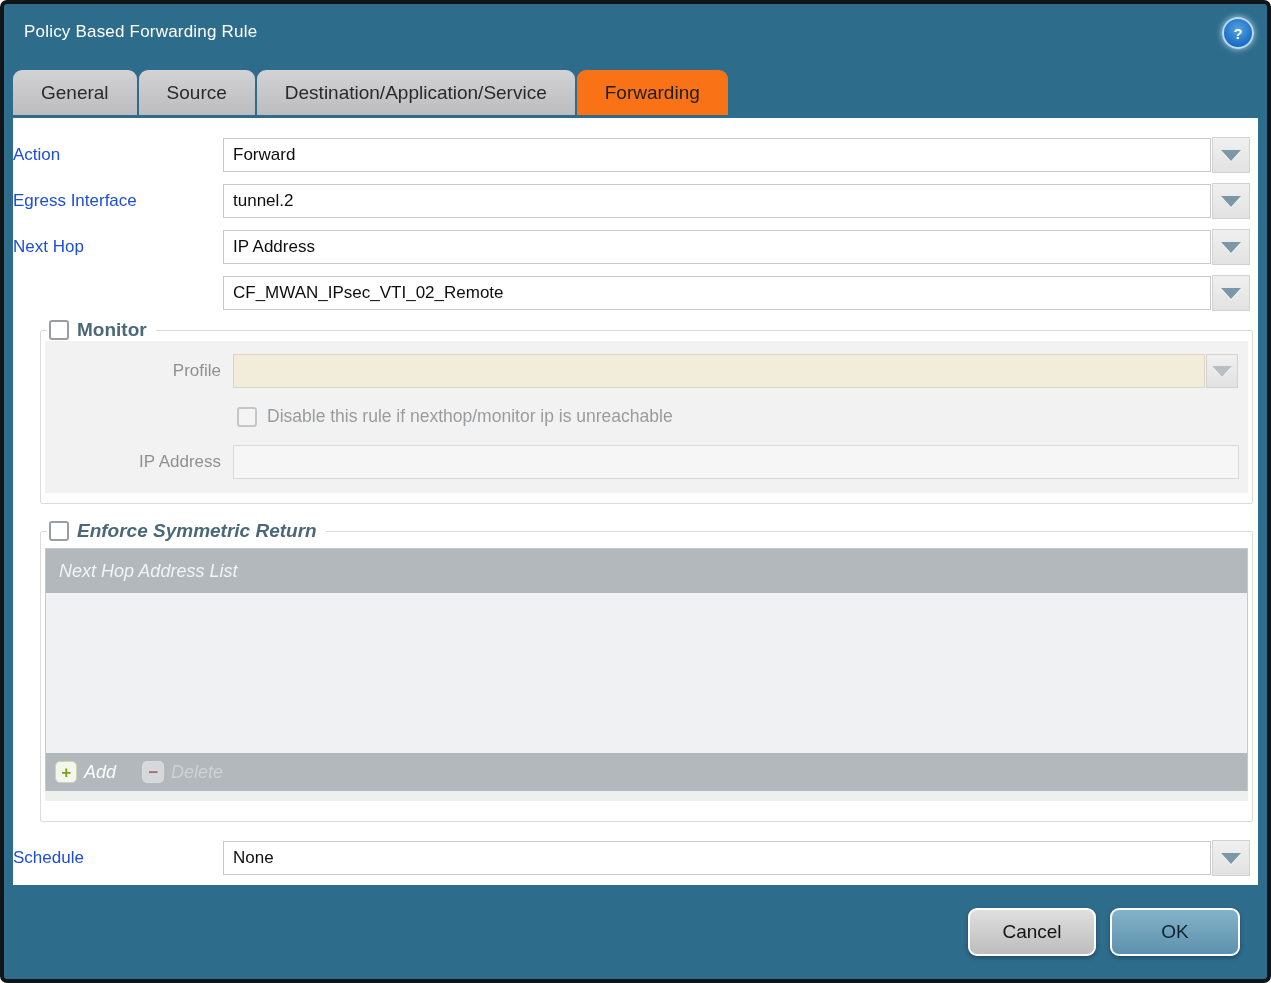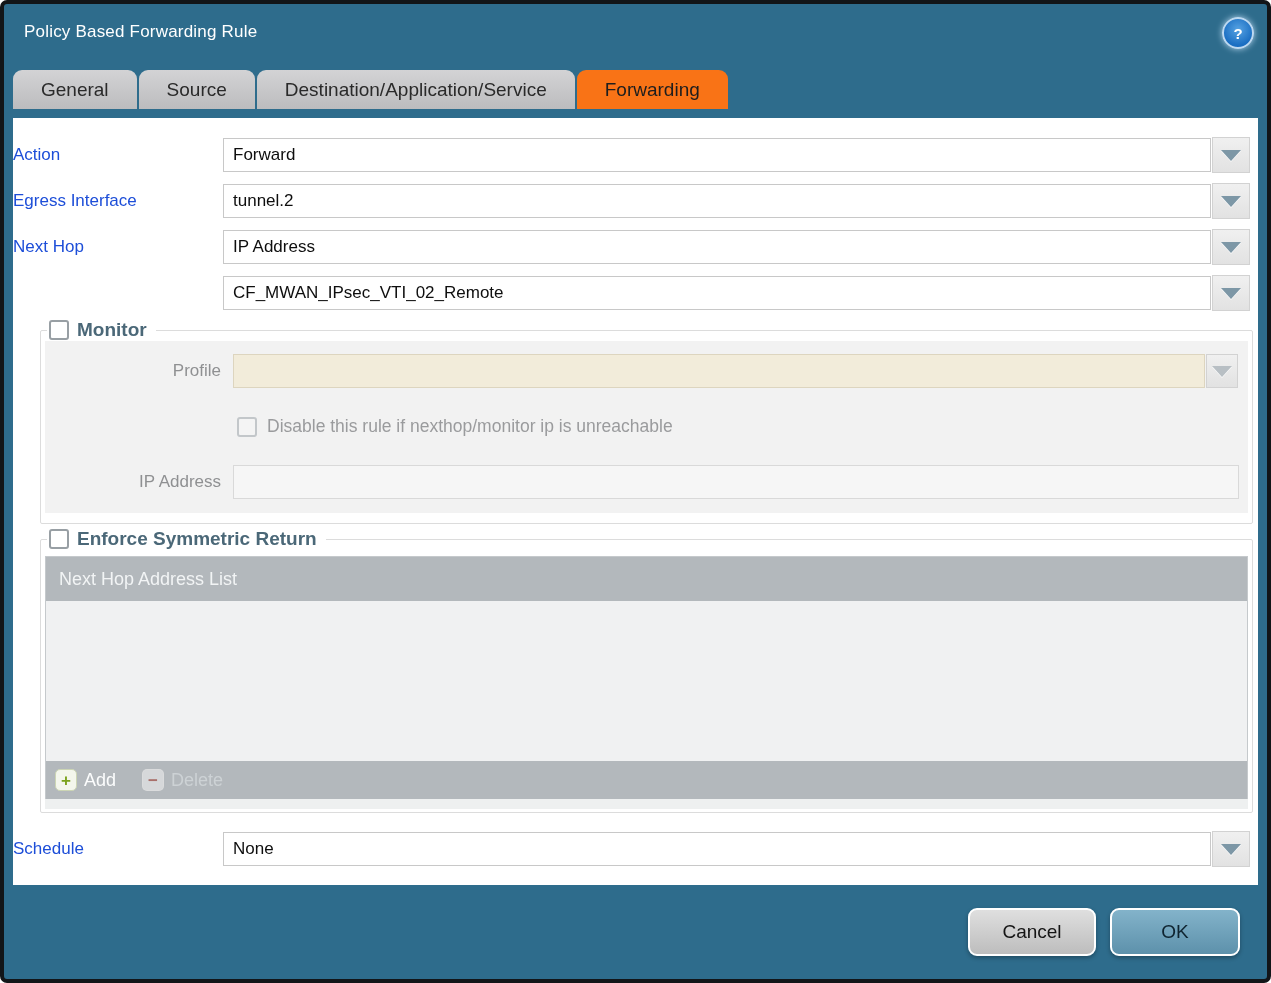--- a/index.html
+++ b/index.html
@@ -9,21 +9,21 @@
   
   .titlebar{position:absolute;top:0;left:0;right:0;height:66px;}
   .title{position:absolute;left:20px;top:18px;font-size:17px;color:#ffffff;letter-spacing:.2px;}
   .help{position:absolute;right:13px;top:13px;width:28px;height:28px;border-radius:50%;
     background:radial-gradient(circle at 50% 38%,#57a3e3 0%,#1a6ec2 70%);
     border:2px solid #bdd9f1;box-shadow:0 0 6px rgba(205,232,255,.85);
     color:#fff;font-weight:bold;font-size:15px;display:flex;align-items:center;justify-content:center;cursor:pointer;}
 
   
   .tabs{position:absolute;left:9px;top:66px;display:flex;gap:2px;z-index:2;}
-  .tab{height:39px;box-sizing:border-box;padding:0 28px;display:flex;align-items:center;
+  .tab{height:45px;box-sizing:border-box;padding:0 28px;display:flex;align-items:center;
     background:linear-gradient(#d3d3d5,#bcbcbe);border-radius:9px 9px 0 0;
     font-size:19px;color:#2a2a2a;cursor:pointer;white-space:nowrap;}
   .tab.active{background:#f97316;color:#1e1e1e;}
 
   
   .content{position:absolute;left:9px;right:9px;top:114px;bottom:94px;background:#ffffff;overflow:hidden;}
 
   .form-row{display:flex;align-items:center;height:36px;margin:10px 8px 0 0;}
   .form-row.first{margin-top:19px;}
   .label{flex:none;width:198px;padding-right:12px;text-align:left;font-size:17px;color:#1d4ed8;}
@@ -33,29 +33,29 @@
   .dd-btn{flex:none;width:38px;height:36px;box-sizing:border-box;margin-left:1px;
     background:linear-gradient(#f0f0f0,#e2e2e2);border:1px solid #d2d2d2;
     display:flex;align-items:center;justify-content:center;cursor:pointer;}
   .dd-arrow{width:0;height:0;border-left:10px solid transparent;border-right:10px solid transparent;
     border-top:11px solid #7d97a6;filter:drop-shadow(0 1px 0 rgba(255,255,255,.75));}
   .dd-btn.sm{width:32px;height:34px;}
   .dd-btn.disabled .dd-arrow{border-top-color:#b8bfc4;}
 
   
   fieldset.group{margin:8px 5px 0 27px;border:1px solid #dcdcdc;border-radius:2px;padding:0 4px 10px 4px;}
-  fieldset.group.sym{margin-top:4px;padding-bottom:3px;}
+  fieldset.group.sym{margin-top:16px;padding-bottom:20px;font-style:italic;}
   legend.group-legend{display:flex;align-items:center;gap:8px;padding:0 9px 0 2px;margin-left:2px;}
   .group-title{font-size:19px;font-weight:bold;color:#4b6878;}
   .checkbox{width:20px;height:20px;box-sizing:border-box;border:2px solid #989fa4;border-radius:3px;background:#fff;cursor:pointer;flex:none;}
   .checkbox.disabled{border-color:#c3c7ca;background:#f4f4f4;cursor:default;}
 
   
   .monitor-panel{background:#f2f2f2;padding:13px 0 14px 0;}
-  .m-row{display:flex;align-items:center;margin-top:28px;}
+  .m-row{display:flex;align-items:center;margin-top:18px;}
   .m-row.profile{margin-top:0;}
   .m-label{flex:none;width:176px;padding-right:12px;text-align:right;font-size:17px;color:#8f9092;}
   input.text.bean{background:#f2ecda;border:1px solid #ddd5bf;color:#6b6b6b;}
   input.text.dis{background:#f6f6f6;border:1px solid #d9d9d9;color:#8f9092;}
   .m-cb-label{margin-left:10px;font-size:17.5px;color:#9a9b9d;}
   .m-pad-r10{margin-right:10px;} .m-pad-r9{margin-right:9px;}
   .cb-indent{margin-left:192px;}
 
   
   .nh-table{margin-top:6px;border:1px solid #c5c9cc;border-bottom:none;}

